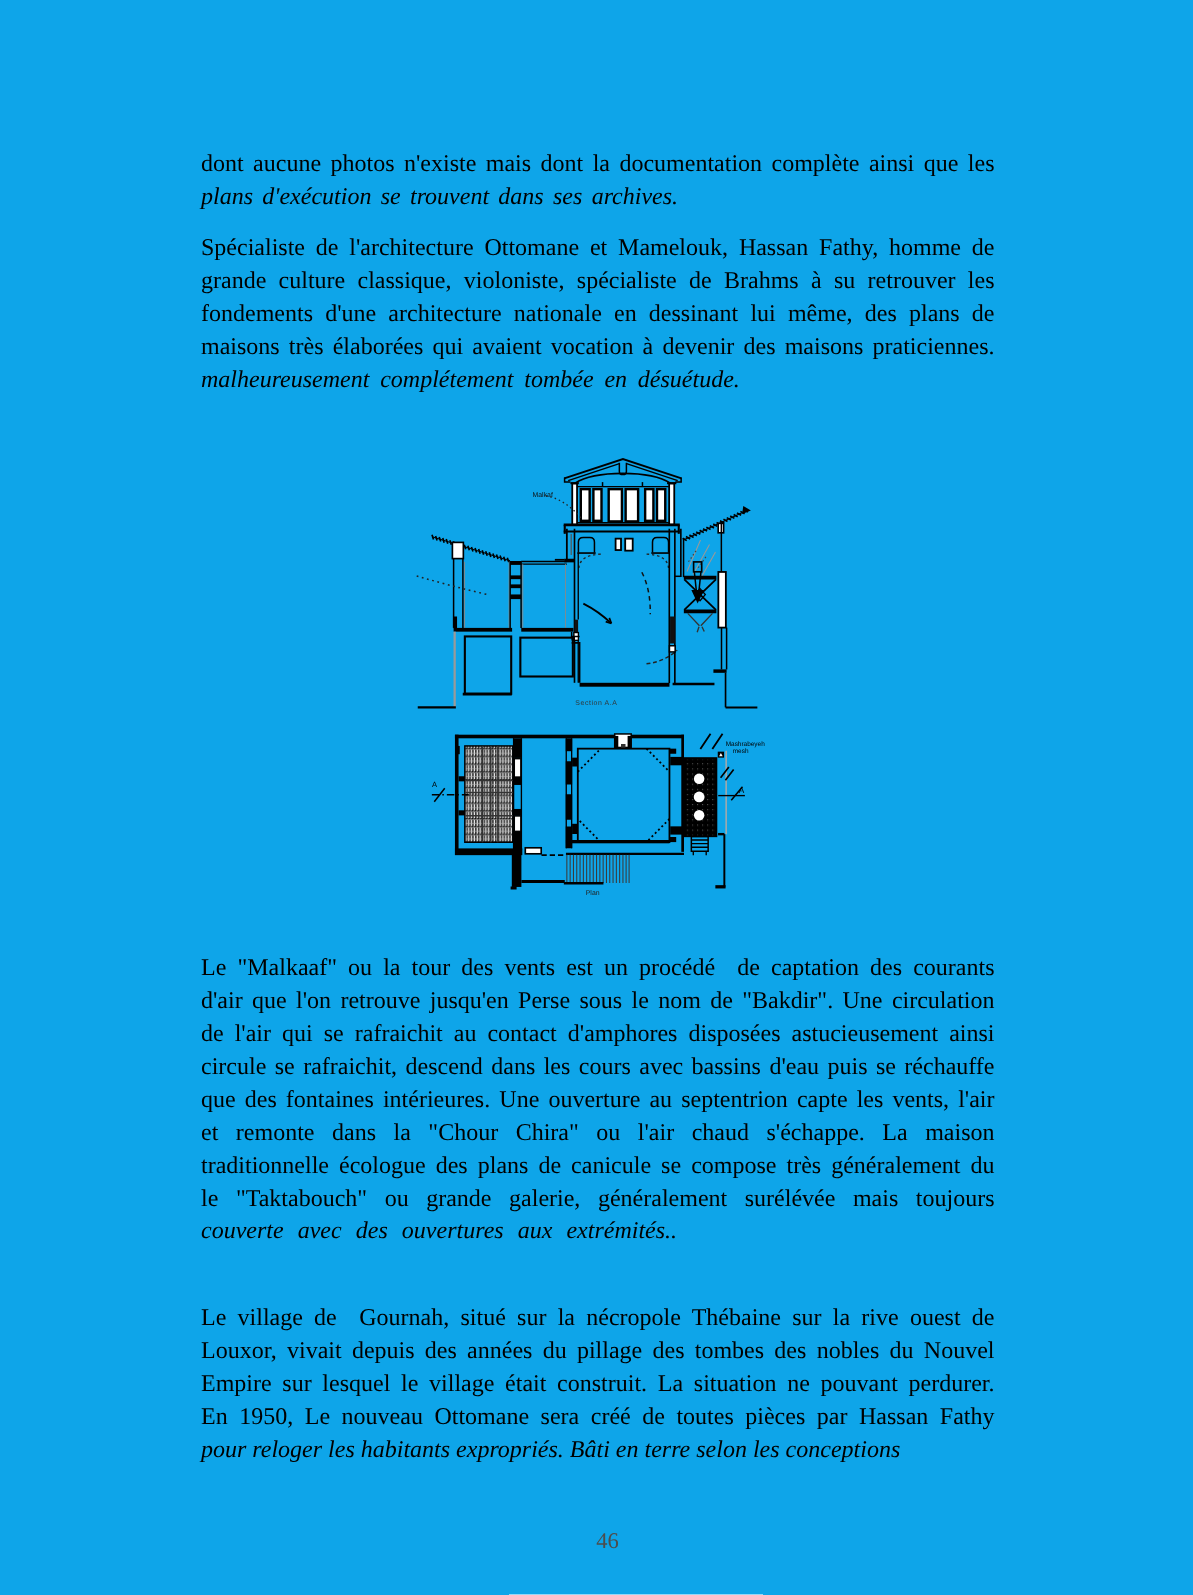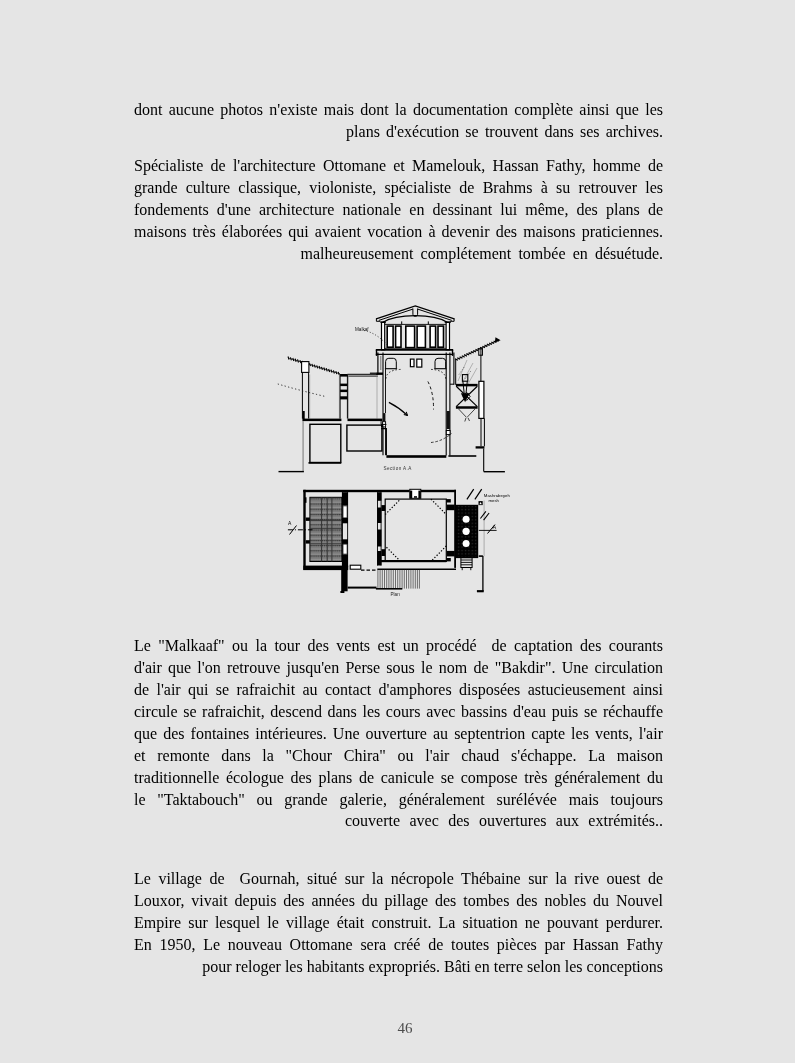--- a/index.html
+++ b/index.html
@@ -1,20 +1,20 @@
 <!DOCTYPE html>
 <html><head>
 <meta charset="utf-8">
 <style>
   html,body{margin:0;padding:0;background:#fff;}
-  #page{position:relative;width:795px;height:1063px;background:#e5e5e5;overflow:hidden;
+  #page{position:relative;width:795px;height:1063px;background:#0ea5e9;overflow:hidden;
         font-family:"Liberation Serif", serif;color:#000;}
   .para{position:absolute;left:134px;width:529px;font-size:16px;line-height:21.9px;}
   .jl{text-align:justify;text-align-last:justify;height:21.9px;white-space:nowrap;}
-  .ll{text-align:right;height:21.9px;white-space:nowrap;}
+  .ll{text-align:left;height:21.9px;white-space:nowrap;font-style:italic;}
   #pnum{position:absolute;top:1020px;left:0;width:810px;text-align:center;
         font-size:15px;color:#4d4d4d;}
 </style>
 </head>
 <body>
 <div id="page">
 
   <div class="para" style="top:99.2px">
     <div class="jl">dont aucune photos n'existe mais dont la documentation complète ainsi que les</div>
     <div class="ll" style="word-spacing:2.2px">plans d'exécution se trouvent dans ses archives.</div>

